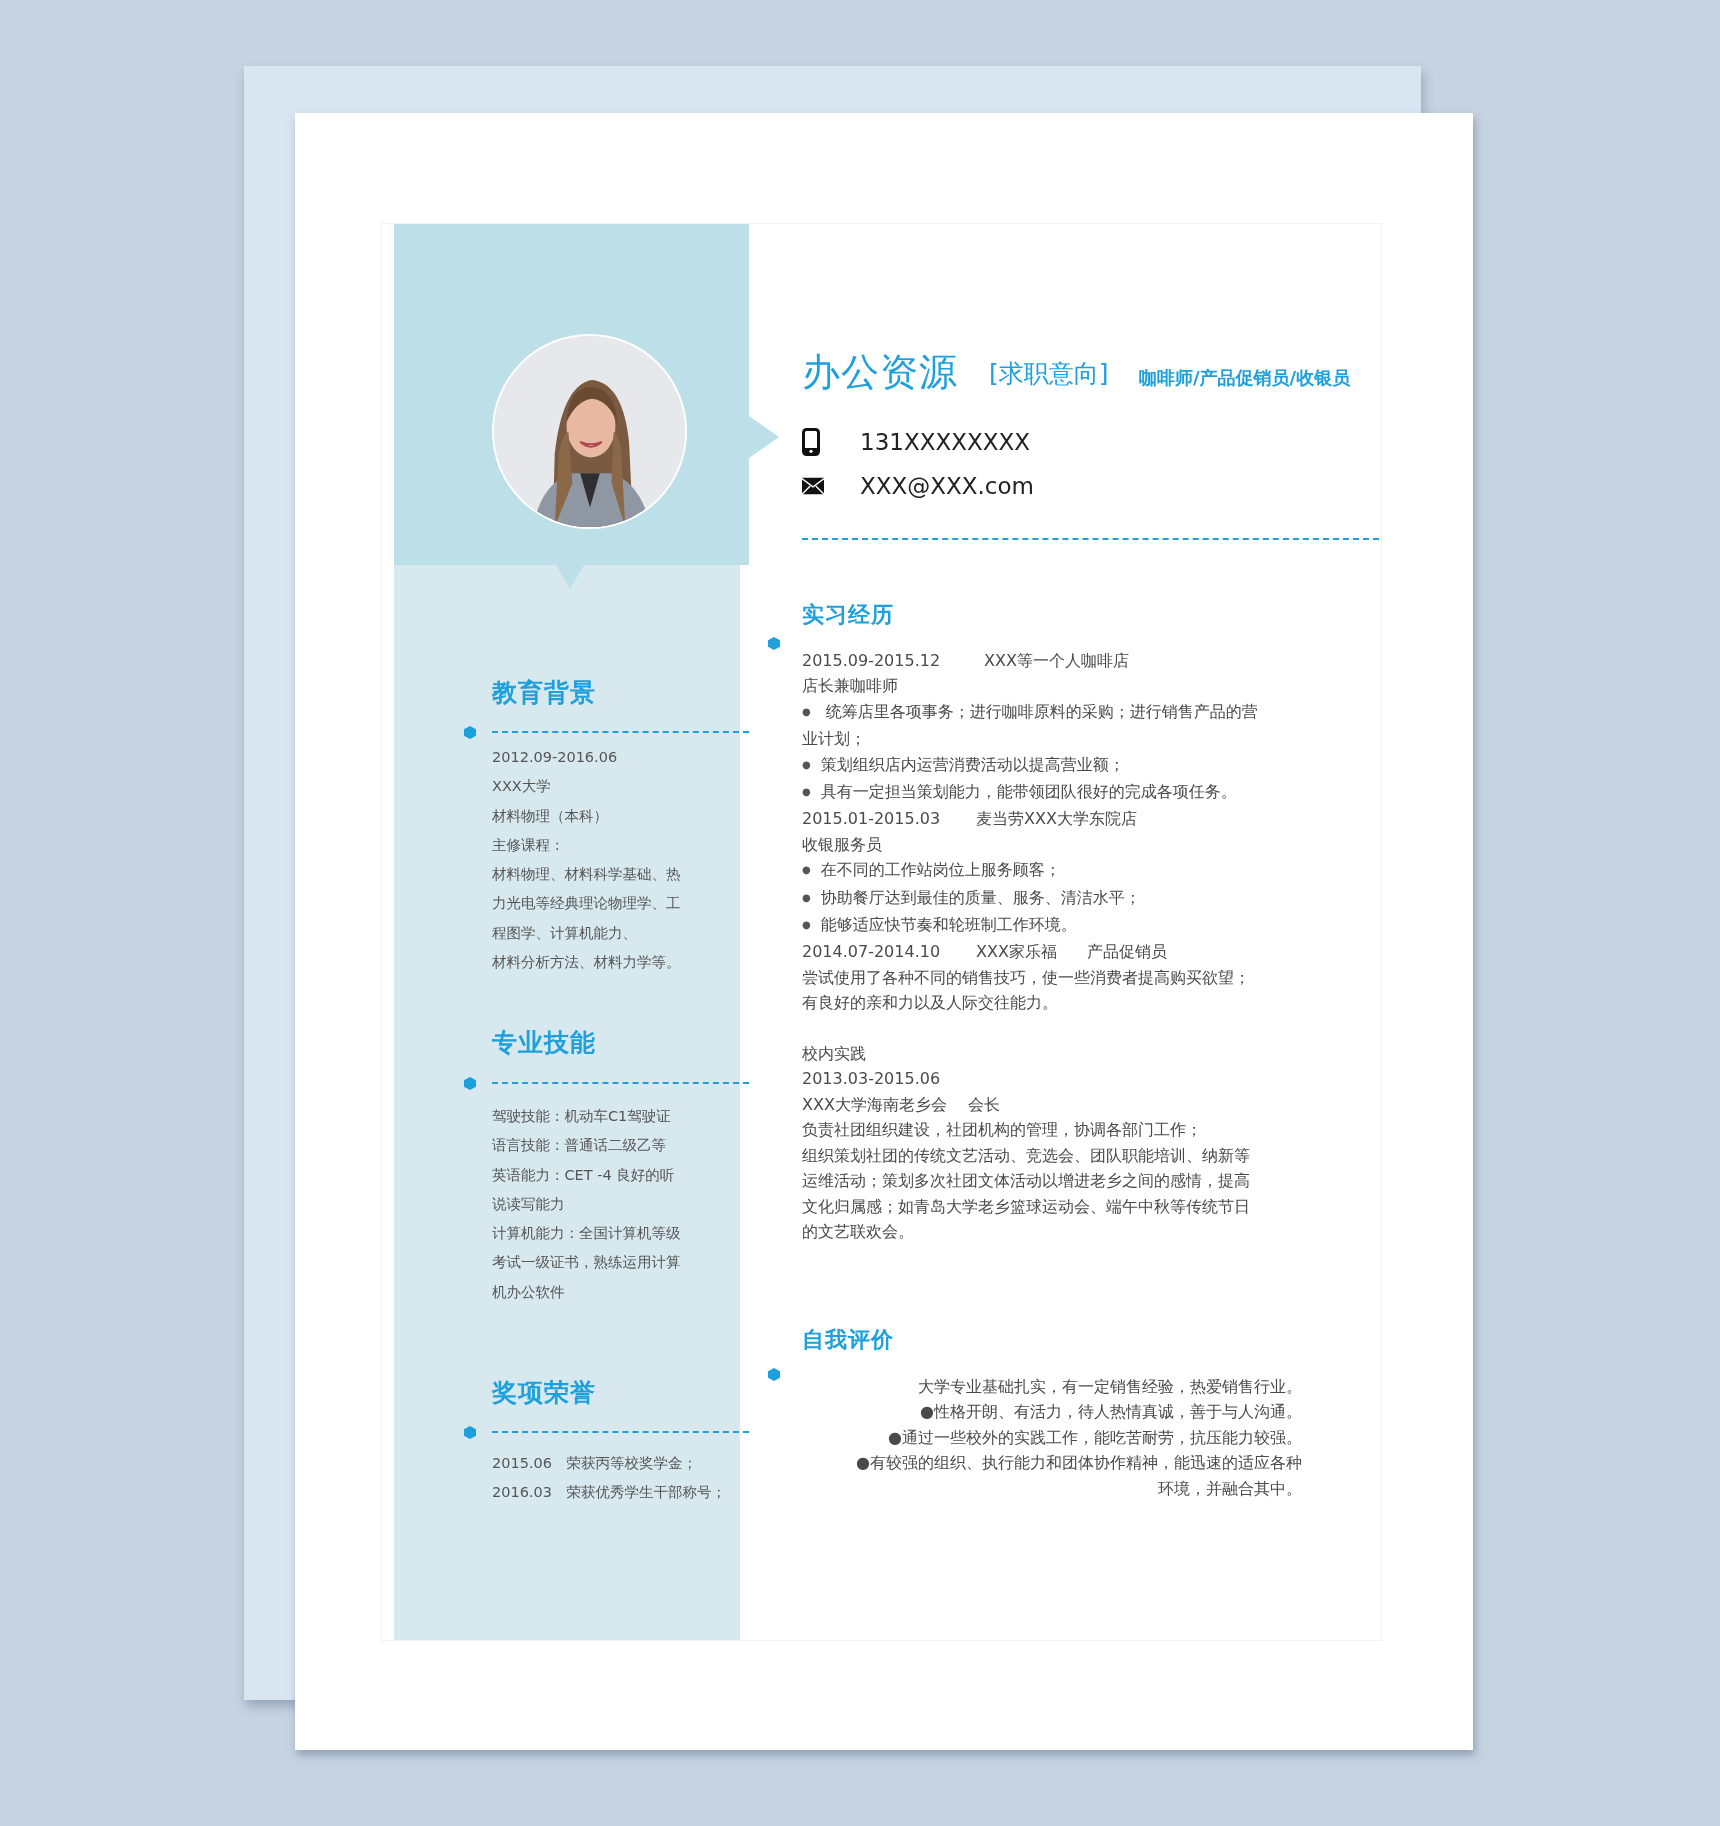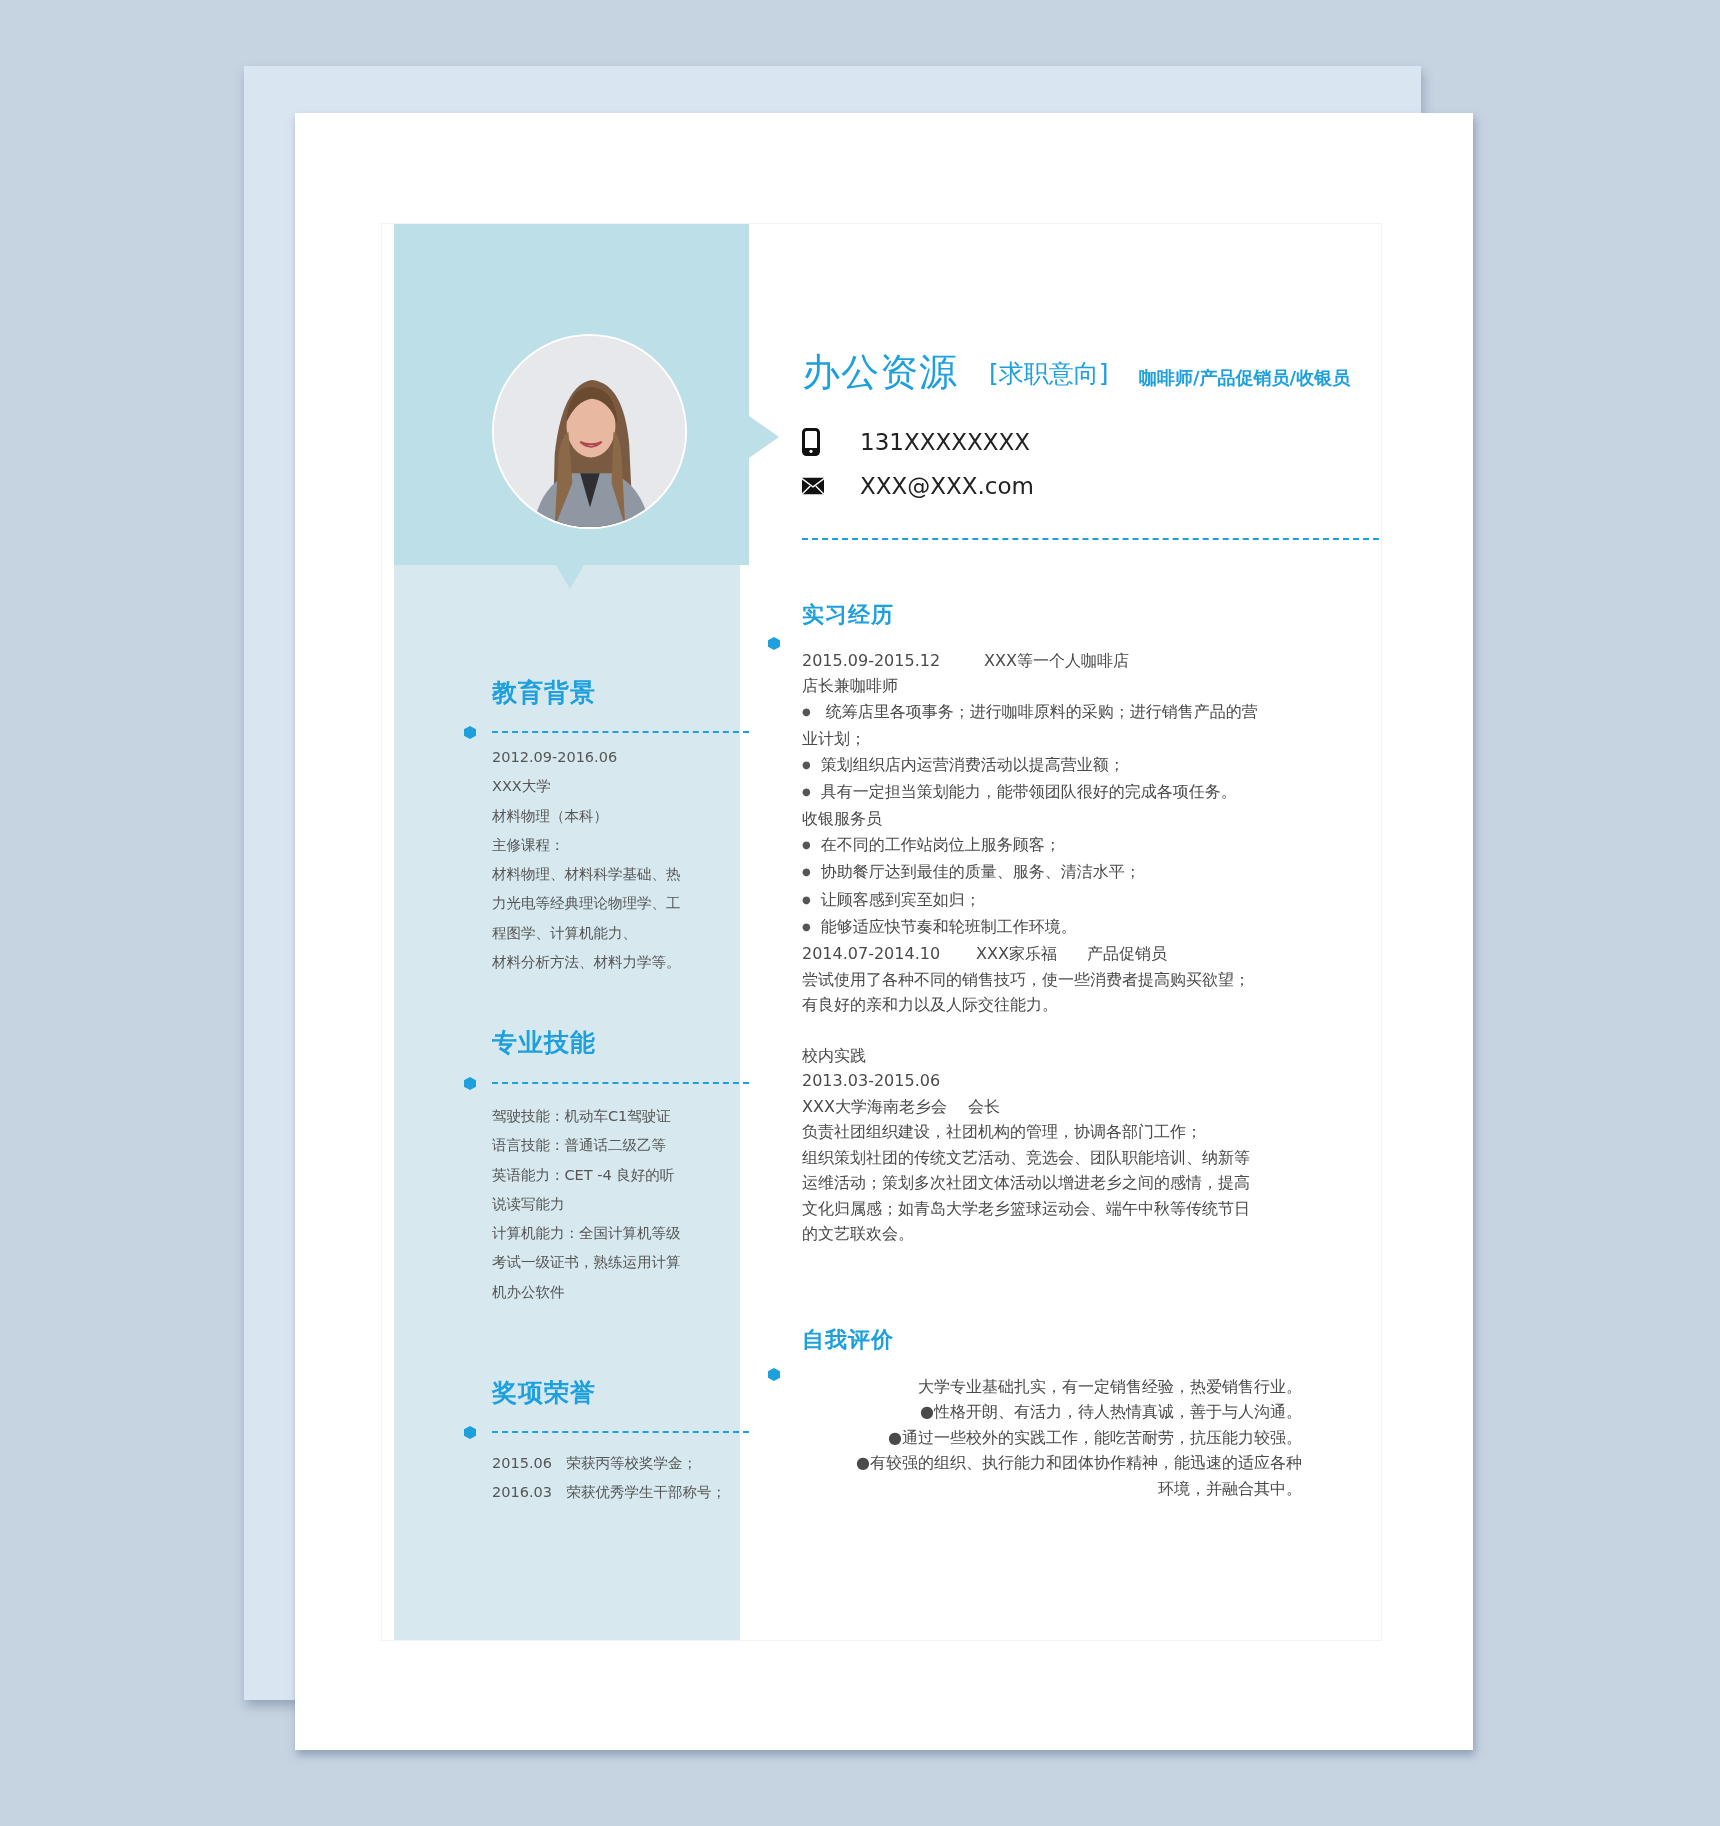--- a/index.html
+++ b/index.html
@@ -179,24 +179,24 @@
     <div class="main-title" style="top:376px;">实习经历</div>
     <div class="hex main-hex" style="top:413px;"></div>
     <ul class="main-list" style="top:424px;">
       <li><span>2015.09-2015.12</span><span class="sp" style="width:44px"></span><span>XXX等一个人咖啡店</span></li>
       <li>店长兼咖啡师</li>
       <li class="bul"> 统筹店里各项事务；进行咖啡原料的采购；进行销售产品的营</li>
       <li>业计划；</li>
       <li class="bul">策划组织店内运营消费活动以提高营业额；</li>
       <li class="bul">具有一定担当策划能力，能带领团队很好的完成各项任务。</li>
 
+      <li><span>2015.01-2015.03</span><span class="sp" style="width:36px"></span><span>麦当劳XXX大学东院店</span></li>
       <li>收银服务员</li>
       <li class="bul">在不同的工作站岗位上服务顾客；</li>
       <li class="bul">协助餐厅达到最佳的质量、服务、清洁水平；</li>
-      <li class="bul">让顾客感到宾至如归；</li>
       <li class="bul">能够适应快节奏和轮班制工作环境。</li>
 
       <li><span>2014.07-2014.10</span><span class="sp" style="width:36px"></span><span>XXX家乐福</span><span class="sp" style="width:30px"></span><span>产品促销员</span></li>
       <li>尝试使用了各种不同的销售技巧，使一些消费者提高购买欲望；</li>
       <li>有良好的亲和力以及人际交往能力。</li>
       <li class="gap"></li>
 
       <li>校内实践</li>
       <li>2013.03-2015.06</li>
       <li>XXX大学海南老乡会　 会长</li>

